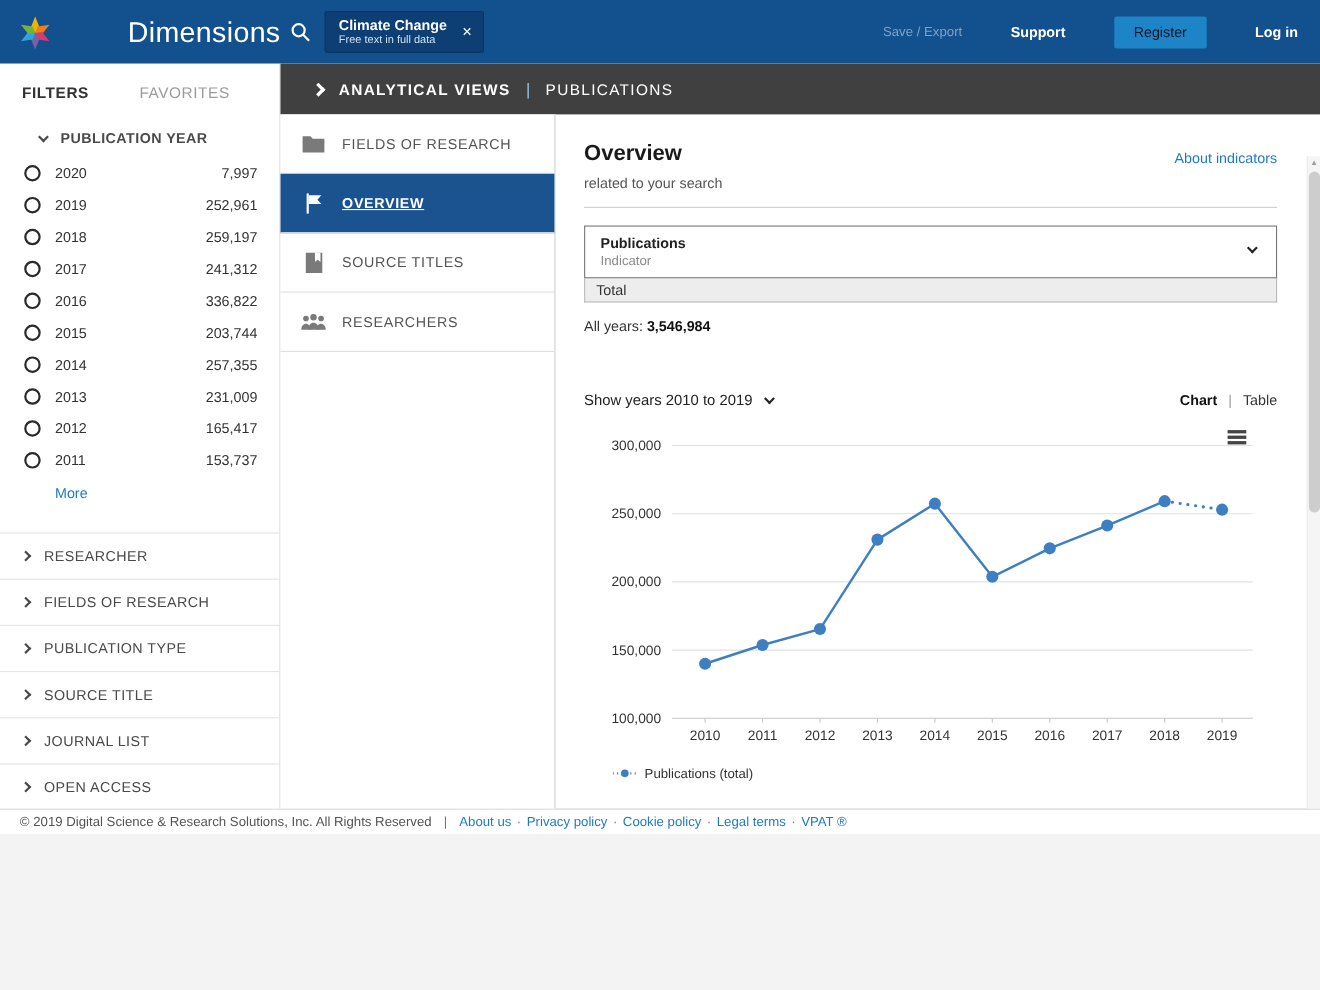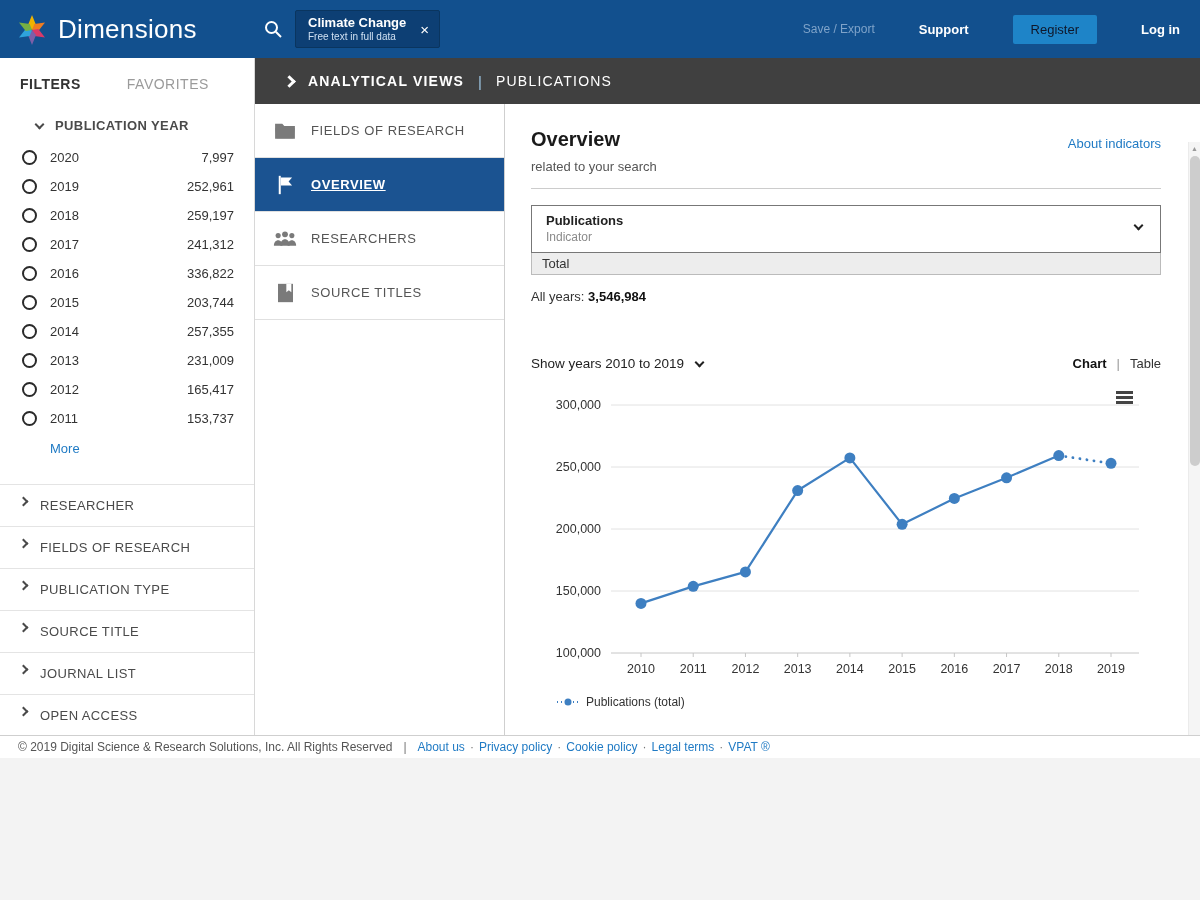--- a/index.html
+++ b/index.html
@@ -9,21 +9,21 @@
     background:#f3f3f3;
     color:#333;
     overflow:hidden;
   }
 
   
   .topbar {
     height:58px; background:#12508e; color:#fff;
     display:flex; align-items:center;
   }
-  .brand { width:255px; display:flex; align-items:center; padding-left:14px; gap:8px; }
+  .brand { width:255px; display:flex; align-items:center; padding-left:14px; gap:8px;justify-content:space-between; }
   .brand-name { font-size:26px; color:#fff; letter-spacing:0.3px; }
   .search-icon { margin-left:8px; margin-right:12px; display:flex; }
   .chip {
     background:#0d3f74; border:1px solid #0a355f; border-radius:2px;
     padding:5px 10px 5px 12px; display:flex; align-items:center; gap:14px;
     min-width:128px;
   }
   .chip-text { display:flex; flex-direction:column; line-height:1.15; }
   .chip-query { font-size:13px; font-weight:bold; color:#fff; }
   .chip-scope { font-size:10px; color:#cfe0f2; }
@@ -55,21 +55,21 @@
   .tab-filters { font-size:14px; font-weight:bold; color:#333; letter-spacing:0.5px; cursor:pointer; }
   .tab-favorites { font-size:14px; color:#9b9b9b; letter-spacing:0.5px; cursor:pointer; }
   .pubyear-header { display:flex; align-items:center; gap:12px; padding:10px 36px; color:#4a4a4a;
     font-size:13px; font-weight:bold; letter-spacing:0.4px; cursor:pointer; }
   .year-row { display:flex; align-items:center; padding:5px 20px 5px 22px; height:29px; cursor:pointer; }
   .radio { width:15px; height:15px; border:2px solid #2a2a2a; border-radius:50%; background:#fff; flex:none; }
   .yr { font-size:13px; color:#333; margin-left:13px; }
   .cnt { font-size:13px; color:#333; margin-left:auto; }
   .more-link { color:#1f7ac4; font-size:13px; padding:8px 20px 14px 50px; cursor:pointer; }
   .filter-section {
-    display:flex; gap:13px; padding:13px 20px;
+    display:flex; align-items:center; gap:13px; padding:13px 20px;
     border-top:1px solid #e4e4e4; color:#4a4a4a; font-size:13px; letter-spacing:0.4px; cursor:pointer;
   }
 
   
   .chev { display:inline-block; width:7px; height:7px;
     border-right:2px solid currentColor; border-bottom:2px solid currentColor; }
   .chev.right { transform:rotate(-45deg); }
   .chev.down  { transform:rotate(45deg); margin-top:-3px; }
   .chev.big { width:9px; height:9px; border-width:3px; }
 
@@ -297,39 +297,39 @@
             <span class="nav-icon">
               <svg width="20" height="20" viewBox="0 0 24 24">
                 <rect x="4.5" y="1" width="2.4" height="22"></rect>
                 <path d="M7 3h13.5l-4.2 4.8 4.2 4.8H7z"></path>
               </svg>
             </span>
             <span class="nav-label">OVERVIEW</span>
           </div>
           <div class="nav-item">
             <span class="nav-icon">
+              <svg width="19" height="20" viewBox="0 0 22 24">
+                <path d="M2 1h18v22H2z"></path>
+                <path d="M12 1v10l3-2.4 3 2.4V1z" fill="#fff"></path>
+              </svg>
+            </span>
+            <span class="nav-label">SOURCE TITLES</span>
+          </div>
+          <div class="nav-item">
+            <span class="nav-icon">
               <svg width="24" height="18" viewBox="0 0 28 20">
                 <circle cx="6" cy="6" r="3"></circle>
                 <circle cx="14" cy="4.6" r="3.4"></circle>
                 <circle cx="22" cy="6" r="3"></circle>
                 <path d="M1 18c0-4 2.3-6.5 5-6.5s5 2.5 5 6.5z"></path>
                 <path d="M8.5 18c0-5 2.5-7.6 5.5-7.6s5.5 2.6 5.5 7.6z"></path>
                 <path d="M17 18c0-4 2.3-6.5 5-6.5s5 2.5 5 6.5z"></path>
               </svg>
             </span>
             <span class="nav-label">RESEARCHERS</span>
-          </div>
-          <div class="nav-item">
-            <span class="nav-icon">
-              <svg width="19" height="20" viewBox="0 0 22 24">
-                <path d="M2 1h18v22H2z"></path>
-                <path d="M12 1v10l3-2.4 3 2.4V1z" fill="#fff"></path>
-              </svg>
-            </span>
-            <span class="nav-label">SOURCE TITLES</span>
           </div>
         </nav>
 
       <main class="main-panel">
         <div class="ov-title-row">
           <span class="ov-title">Overview</span>
           <span class="about-link">About indicators</span>
         </div>
         <div class="ov-subtitle">related to your search</div>
         <hr class="ov-rule">

